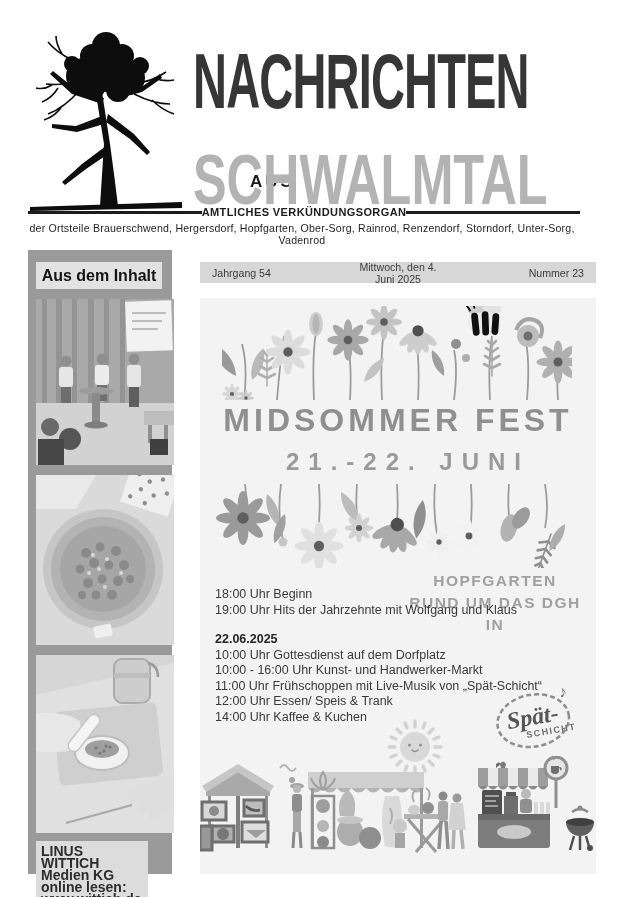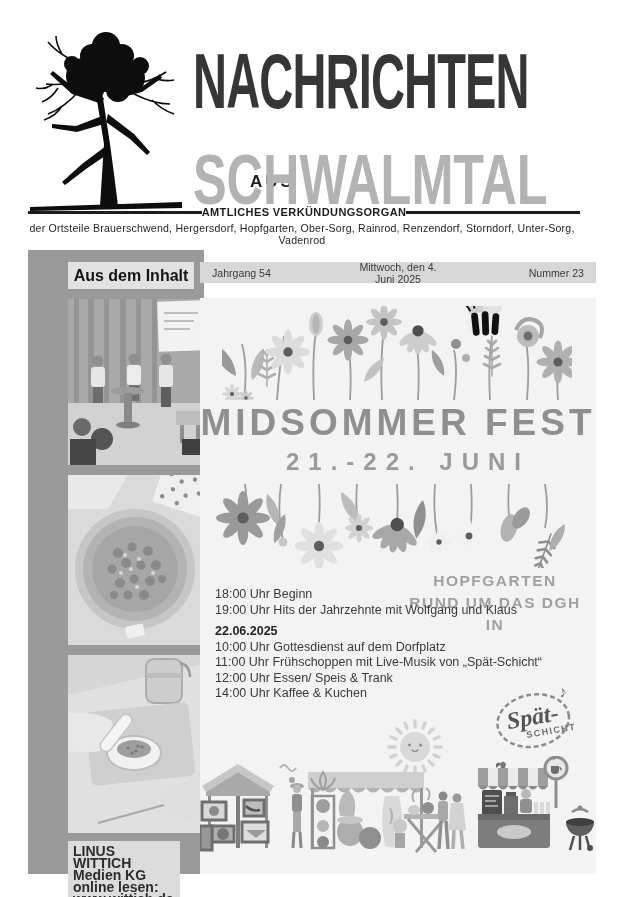--- a/index.html
+++ b/index.html
@@ -27,21 +27,21 @@
     position:absolute;left:28px;top:206px;width:552px;display:flex;
     align-items:center;
   }
   .organ-row .rule{flex:1;height:3px;background:#1c1c1c;}
   .organ-text{font-weight:bold;font-size:11px;letter-spacing:.4px;color:#1c1c1c;white-space:nowrap;}
   .districts{
     position:absolute;left:22px;top:222px;width:560px;text-align:center;
     font-size:10.6px;color:#1f1f1f;letter-spacing:.2px;
   }
   
-  .sidebar{position:absolute;left:28px;top:250px;width:144px;height:624px;background:#9a9a9a;padding-left:32px;}
+  .sidebar{position:absolute;left:28px;top:250px;width:144px;height:624px;background:#9a9a9a;}
   .inhalt-box{
     margin:12px 10px 0 8px;background:#e2e2e2;height:27px;display:flex;
     align-items:center;justify-content:center;font-weight:bold;font-size:16px;color:#141414;
   }
   .side-photo{display:block;margin:10px 14px 0 8px;background:#c4c4c4;}
   .publisher-box{
     margin:8px 24px 0 8px;background:#dcdcdc;padding:4px 5px 5px 5px;
     font-weight:bold;font-size:14px;line-height:12px;color:#2c2c2c;
   }
   
@@ -51,32 +51,32 @@
   }
   .issue-bar .cell{padding:0 12px;}
   .issue-bar .left{width:120px;text-align:left;}
   .issue-bar .mid{flex:1;text-align:center;}
   .issue-bar .right{width:120px;text-align:right;}
   .poster{position:absolute;left:200px;top:298px;width:396px;height:576px;background:#f3f3f3;}
   .flowers-top{position:absolute;left:22px;top:8px;}
   .flowers-bottom{position:absolute;left:15px;top:186px;}
   .poster-title{
     position:absolute;left:0;top:104px;width:100%;text-align:center;
-    font-weight:bold;font-size:37px;letter-spacing:4px;color:#8f8f8f;
+    font-weight:bold;font-size:32px;letter-spacing:4px;color:#8f8f8f;
   }
   .poster-dates{
     position:absolute;left:10px;top:150px;width:100%;text-align:center;
     font-weight:bold;font-size:24px;letter-spacing:9px;color:#9a9a9a;
   }
   .poster-location{
     position:absolute;left:205px;top:272px;width:180px;text-align:center;
     font-weight:bold;font-size:15.5px;letter-spacing:1.5px;color:#a0a0a0;line-height:22px;
   }
   .schedule{position:absolute;left:15px;top:289px;width:330px;font-size:12.5px;line-height:15.5px;color:#3a3a3a;}
-  .schedule .day+.day{margin-top:6px;}
+  .schedule .day+.day{margin-top:14px;}
   .schedule .sdate{font-weight:bold;color:#242424;}
   .sun{position:absolute;left:186px;top:420px;}
   .stamp{position:absolute;left:293px;top:390px;transform:rotate(-10deg);}
   .market{position:absolute;left:0;top:458px;}
 </style>
 </head>
 <body>
 
 <div class="page">
 
@@ -361,20 +361,21 @@
     </div>
 
     <div class="schedule">
       <div class="day">
         <div>18:00 Uhr Beginn</div>
         <div>19:00 Uhr Hits der Jahrzehnte mit Wolfgang und Klaus</div>
       </div>
       <div class="day">
         <div class="sdate">22.06.2025</div>
         <div>10:00 Uhr Gottesdienst auf dem Dorfplatz</div>
+        <div>10:00 - 16:00 Uhr Kunst- und Handwerker-Markt</div>
         <div>11:00 Uhr Frühschoppen mit Live-Musik von „Spät-Schicht“</div>
         <div>12:00 Uhr Essen/ Speis &amp; Trank</div>
         <div>14:00 Uhr Kaffee &amp; Kuchen</div>
       </div>
     </div>
 
     <svg class="sun" width="58" height="58" viewBox="0 0 58 58">
       <g stroke="#d2d2d2" stroke-width="3.4" stroke-linecap="round">
         <path d="M29,3 L29,9"></path>
           <path d="M29,49 L29,55"></path>

